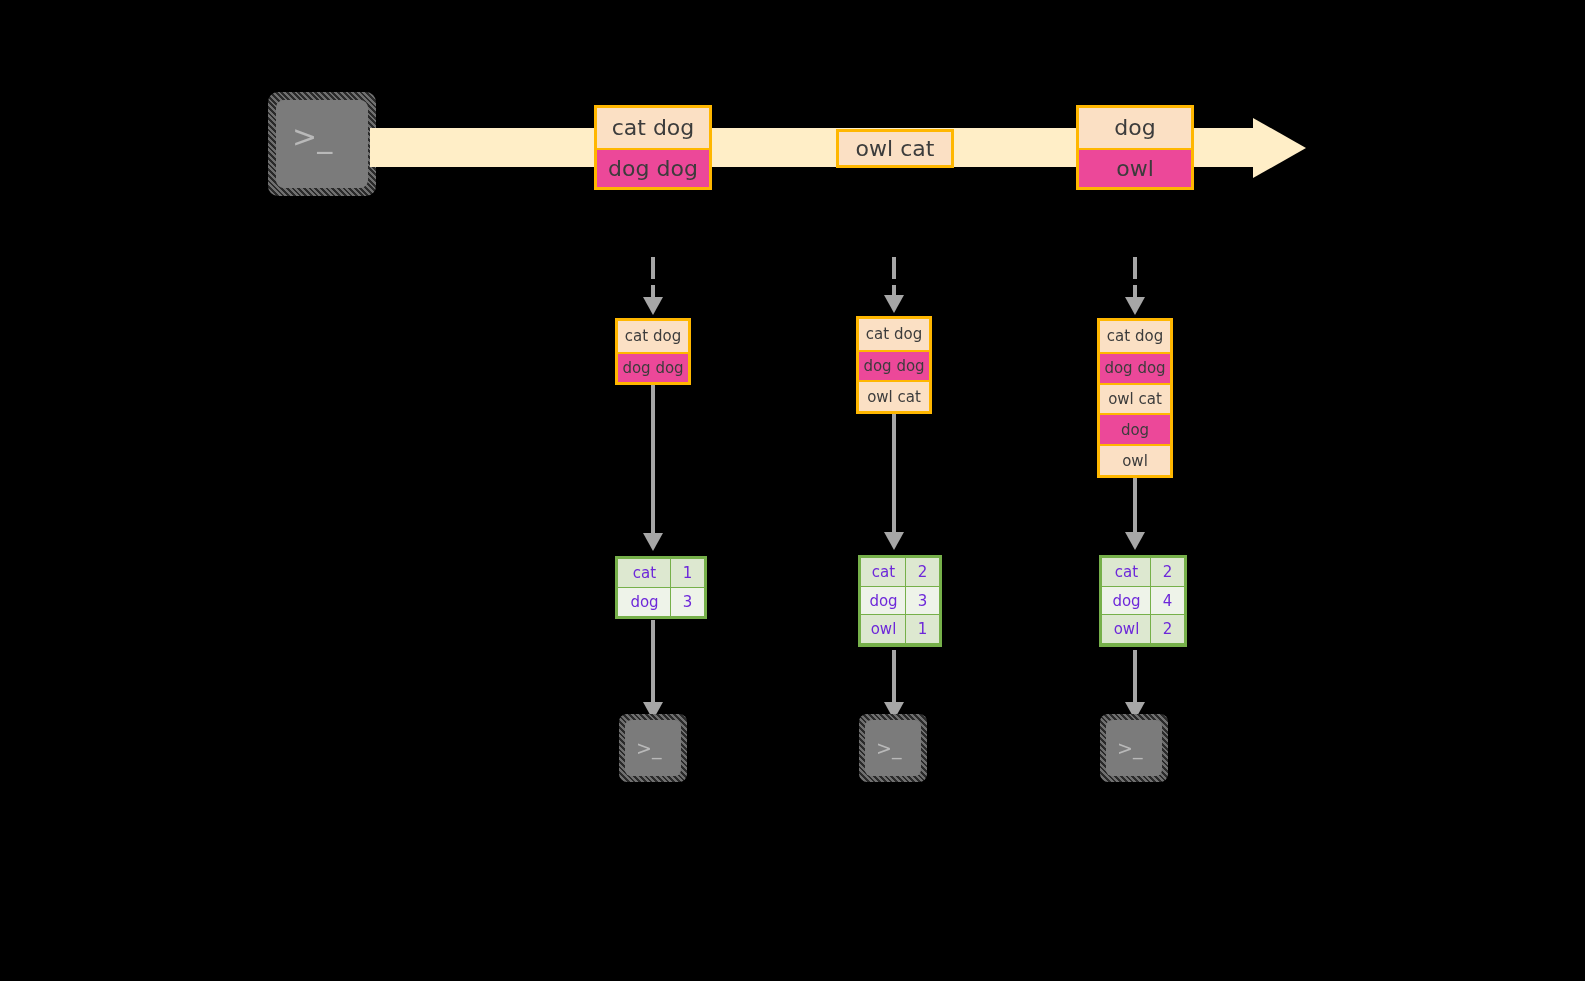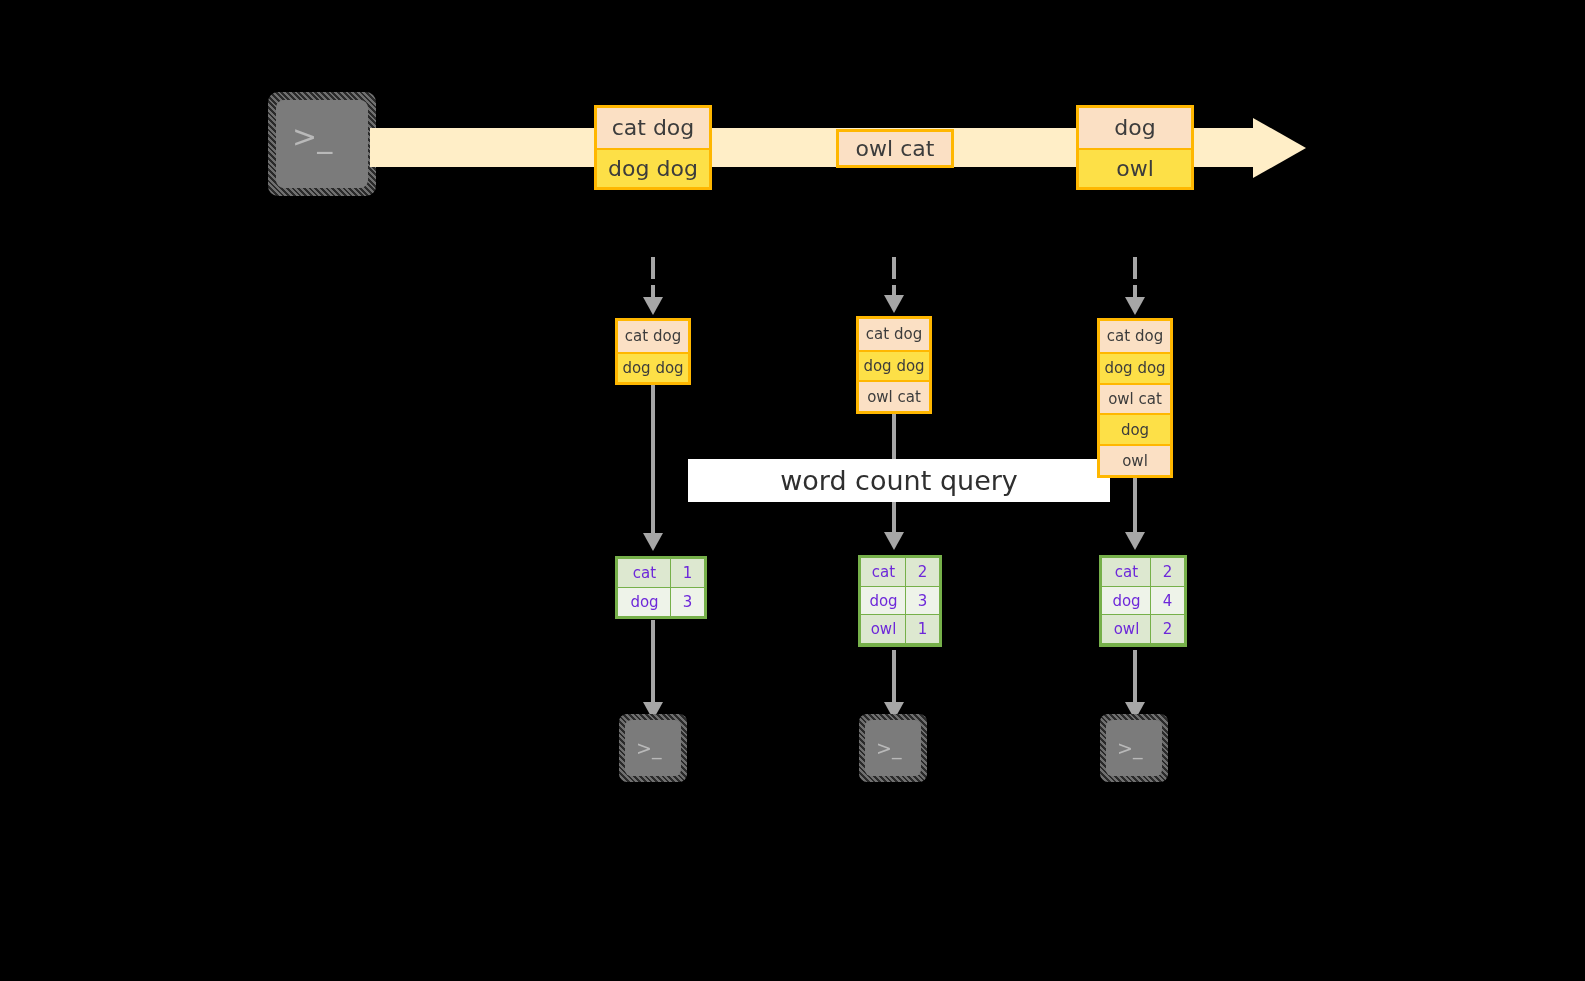--- a/index.html
+++ b/index.html
@@ -70,21 +70,21 @@
   }
   .ebox .row {
     flex: 1 1 auto;
     display: flex;
     align-items: center;
     justify-content: center;
     color: #3c3c3c;
     white-space: nowrap;
   }
   .ebox .row.dark  { background: #fbe0c4; }
-  .ebox .row.light { background: #fde047; }
+  .ebox .row.light { background: #ec4899; }
   .ebox .row + .row { border-top: 2px solid #ffb700; }
 
   .ebox.top { font-size: 22px; }
   .ebox.top .row { height: 38px; }
 
   .ebox.state { font-size: 15px; }
   .ebox.state .row { height: 30px; }
 
   
   .gtable {
@@ -225,23 +225,20 @@
       <div class="prompt">&gt;_</div>
     </div>
   </div>
 
   <div class="gstub" style="left:1133px; top:257px; height:22px;"></div>
   <div class="gline" style="left:1133px; top:285px; height:14px;"></div>
   <div class="garrow" style="left:1125px; top:297px;"></div>
 
   <div class="gline" style="left:1133px; top:476px; height:60px;"></div>
 
-  <div class="banner">
-    <span>word count query</span>
-  </div>
 
   <div class="ebox state" style="left:1097px; top:318px; width:76px; height:160px; z-index:5;">
     <div class="row dark">cat dog</div>
     <div class="row light">dog dog</div>
     <div class="row dark">owl cat</div>
     <div class="row light">dog</div>
     <div class="row dark">owl</div>
   </div>
 
   <div class="garrow" style="left:1125px; top:532px; z-index:6;"></div>

